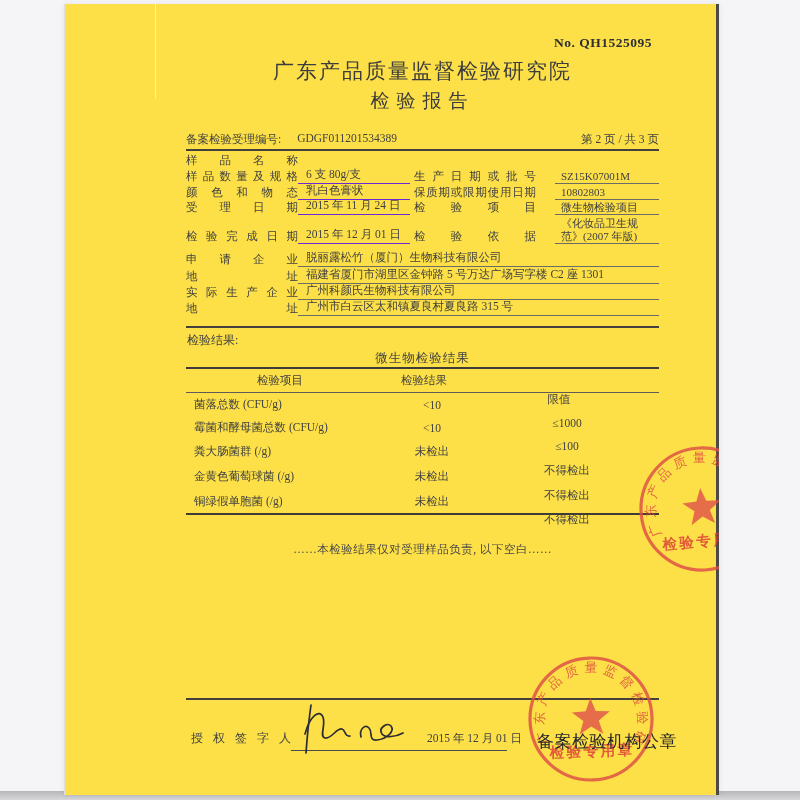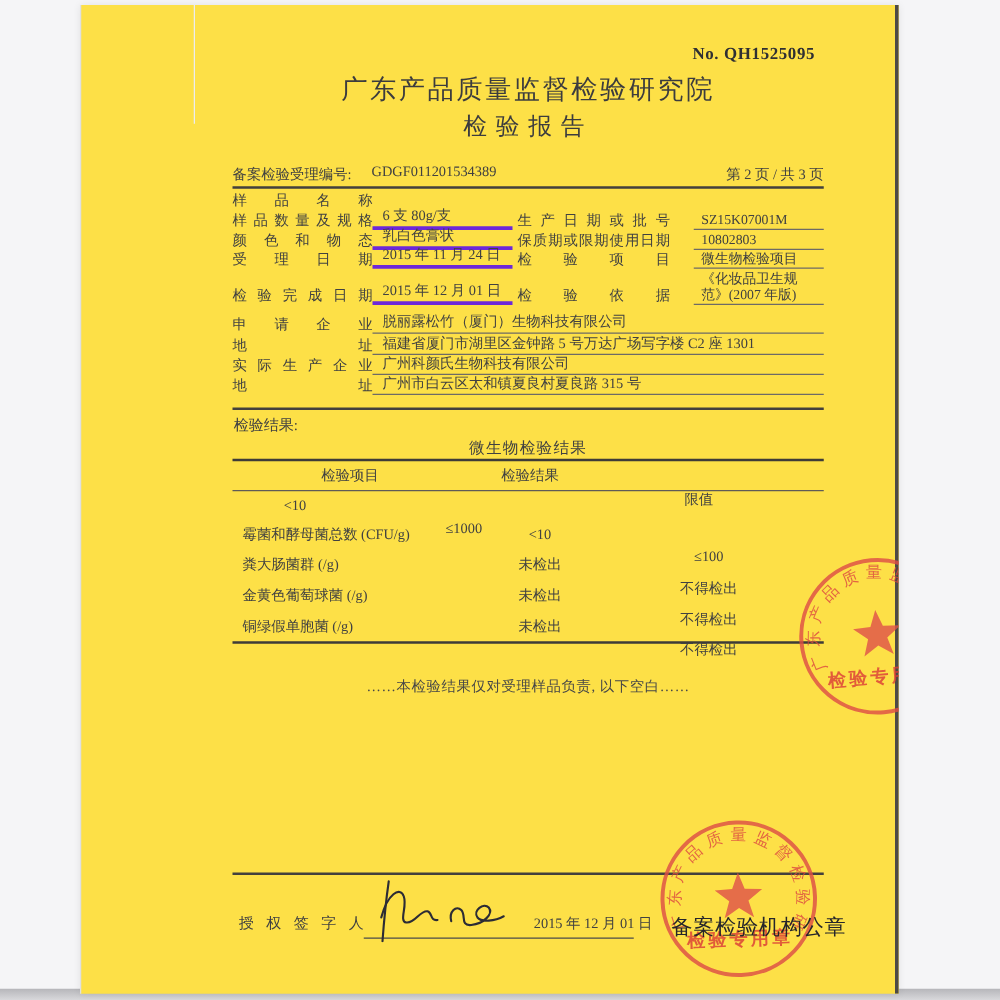--- a/index.html
+++ b/index.html
@@ -34,21 +34,21 @@
   .form-row:nth-child(3){height:16px}
   .form-row:nth-child(4){height:15px}
   .form-row:nth-child(5){height:29px}
   .form-row:nth-child(6){height:23px}
   .form-row:nth-child(7){height:17px}
   .form-row:nth-child(8){height:16px}
   .form-row:nth-child(9){height:16px}
   .jlabel{text-align:justify;text-align-last:justify;}
   .f-lbl{width:112px;flex:none;}
   .f-val{flex:1;border-bottom:1px solid #6e6a66;padding:0 2px 1px 8px;}
-  .f-val-s{width:102px;flex:none;border-bottom:3px solid #6d28d9;padding:0 2px 1px 8px;}
+  .f-val-s{width:102px;flex:none;border-bottom:1px solid #6d28d9;padding:0 2px 1px 8px;}
   .f-lbl2{width:122px;flex:none;padding-left:4px;}
   .f-val2{flex:1;border-bottom:1px solid #6e6a66;padding:0 1px 1px 6px;
     white-space:normal;line-height:12.5px;font-size:11px;margin-left:19px;}
 
   .divider{left:121px;top:322px;width:473px;height:2px;background:#43403d;}
   .results-label{left:122px;top:328px;font-size:12px;}
   .table-title{top:346px;font-size:12.5px;letter-spacing:1px;}
 
   .rtable{left:121px;top:363px;width:473px;}
   .rt-toprule{height:2px;background:#3e3b38;}
@@ -154,20 +154,21 @@
   <div class="abs center-block table-title txt">微生物检验结果</div>
 
   <div class="abs rtable">
     <div class="rt-toprule"></div>
     <div class="rt-head">
       <span class="txt c1">检验项目</span>
       <span class="txt c2">检验结果</span>
       <span class="txt c3">限值</span>
     </div>
     <div class="rt-row">
+      <span class="txt c1">菌落总数 (CFU/g)</span>
       <span class="txt c2">&lt;10</span>
       <span class="txt c3">≤1000</span>
     </div>
     <div class="rt-row">
       <span class="txt c1">霉菌和酵母菌总数 (CFU/g)</span>
       <span class="txt c2">&lt;10</span>
       <span class="txt c3">≤100</span>
     </div>
     <div class="rt-row">
       <span class="txt c1">粪大肠菌群 (/g)</span>

